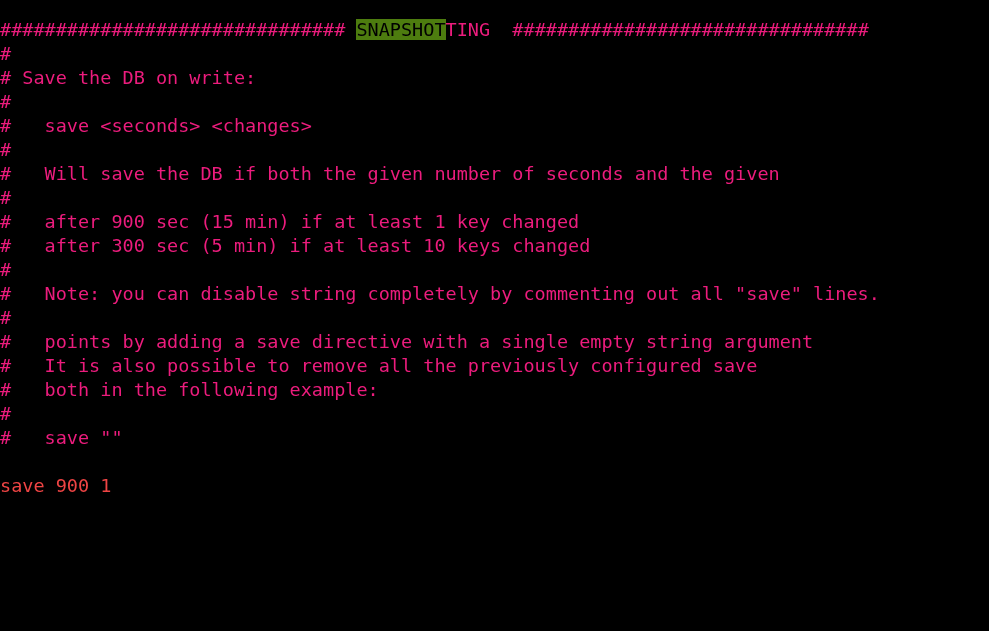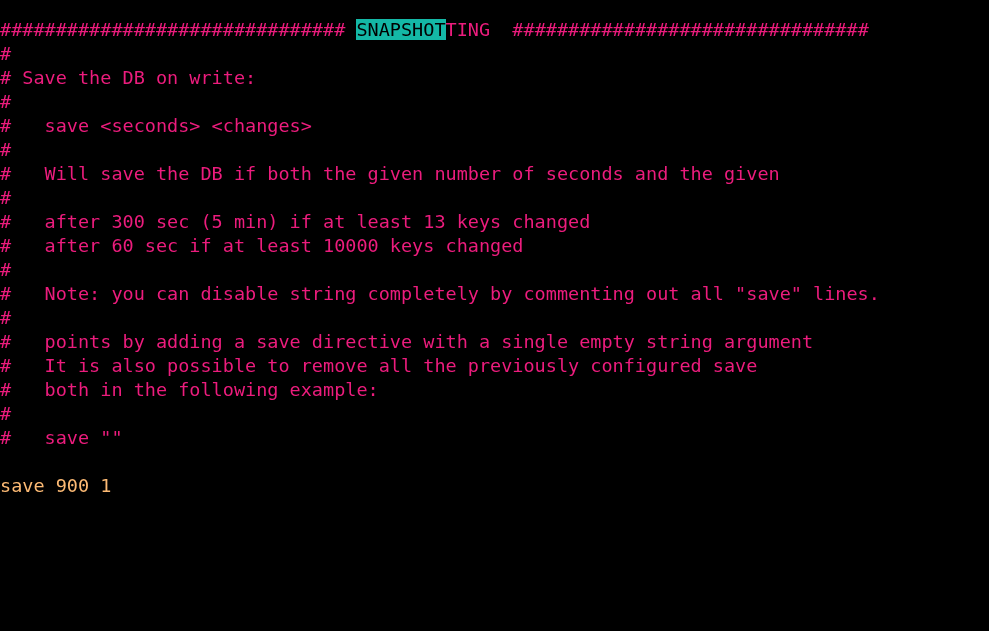--- a/index.html
+++ b/index.html
@@ -33,44 +33,44 @@
     height: 24px;
     line-height: 24px;
     font-size: 18.5px;
     letter-spacing: 0;
     white-space: pre;
     font-family: "DejaVu Sans Mono", "Liberation Mono", monospace;
     color: #ec1c7d;
     font-weight: 500;
   }
   .line.comment { color: #ec1c7d; }
-  .line.directive { color: #fdba74; }
+  .line.directive { color: #ef4444; }
   .line.blank { color: transparent; }
   .seg { white-space: pre; }
   .seg.hl {
-    background: #14b8a6;
+    background: #4d7c0f;
     color: #000000;
   }
   .seg.pink { color: #ec1c7d; }
 </style>
 </head>
 <body>
 
 <div id="terminal">
   <div class="screen" id="screen">
       <div class="line comment"><span class="seg pink">############################### </span><span class="seg hl">SNAPSHOT</span><span class="seg pink">TING  ################################</span></div>
       <div class="line comment"><span class="seg">#</span></div>
       <div class="line comment"><span class="seg"># Save the DB on write:</span></div>
       <div class="line comment"><span class="seg">#</span></div>
       <div class="line comment"><span class="seg">#   save &lt;seconds&gt; &lt;changes&gt;</span></div>
       <div class="line comment"><span class="seg">#</span></div>
       <div class="line comment"><span class="seg">#   Will save the DB if both the given number of seconds and the given</span></div>
       <div class="line comment"><span class="seg">#</span></div>
-      <div class="line comment"><span class="seg">#   after 300 sec (5 min) if at least 13 keys changed</span></div>
-      <div class="line comment"><span class="seg">#   after 60 sec if at least 10000 keys changed</span></div>
+      <div class="line comment"><span class="seg">#   after 900 sec (15 min) if at least 1 key changed</span></div>
+      <div class="line comment"><span class="seg">#   after 300 sec (5 min) if at least 10 keys changed</span></div>
       <div class="line comment"><span class="seg">#</span></div>
       <div class="line comment"><span class="seg">#   Note: you can disable string completely by commenting out all "save" lines.</span></div>
       <div class="line comment"><span class="seg">#</span></div>
       <div class="line comment"><span class="seg">#   points by adding a save directive with a single empty string argument</span></div>
       <div class="line comment"><span class="seg">#   It is also possible to remove all the previously configured save</span></div>
       <div class="line comment"><span class="seg">#   both in the following example:</span></div>
       <div class="line comment"><span class="seg">#</span></div>
       <div class="line comment"><span class="seg">#   save ""</span></div>
       <div class="line blank"><span class="seg"></span></div>
       <div class="line directive"><span class="seg">save 900 1</span></div>

